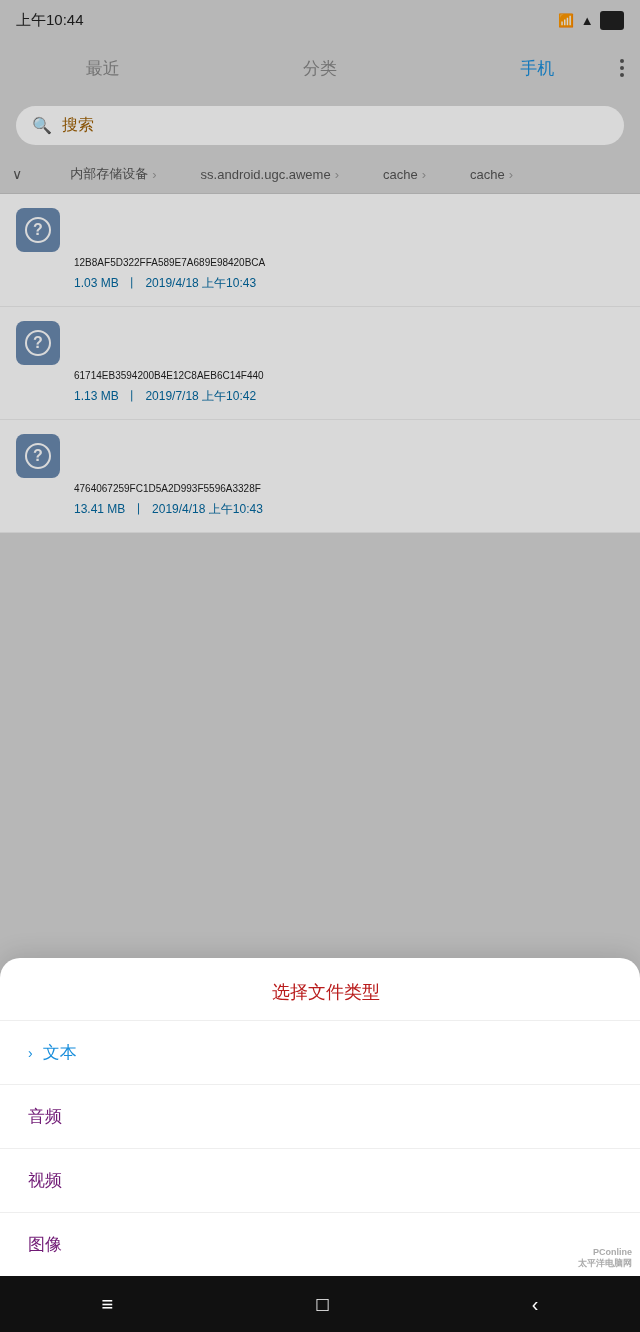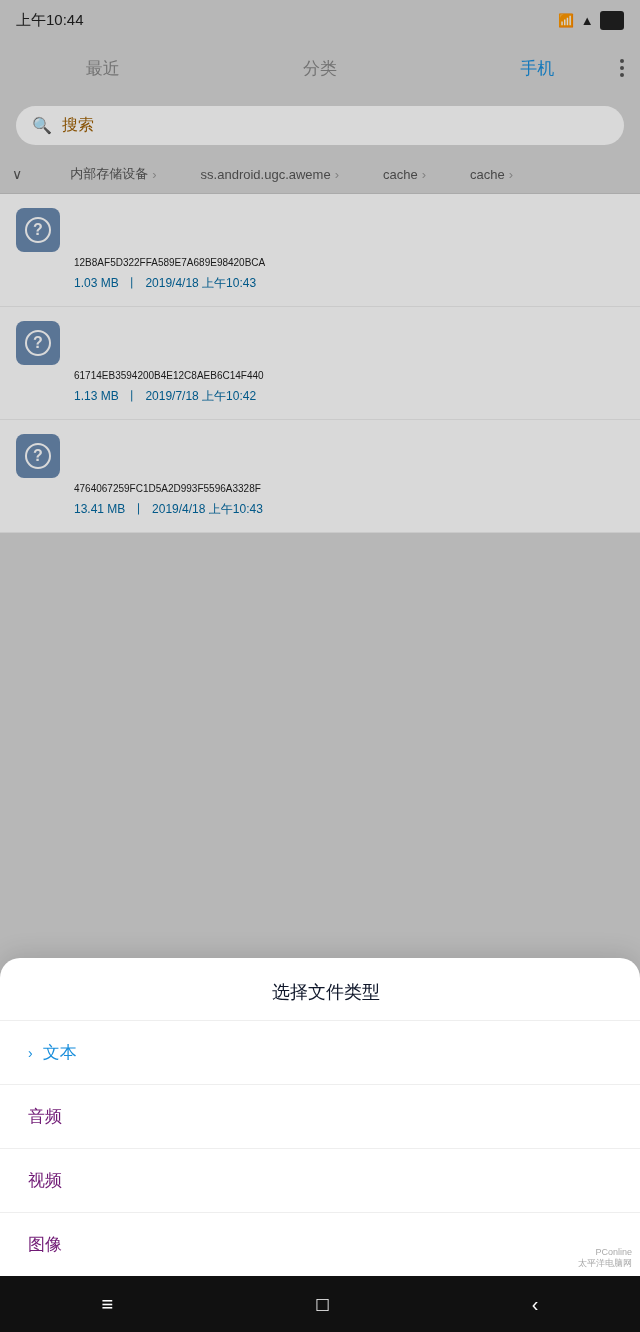--- a/index.html
+++ b/index.html
@@ -203,21 +203,21 @@
       overflow: hidden;
       box-shadow: 0 -4px 24px rgba(0,0,0,0.12);
     }
     .sheet-title-row {
       padding: 22px 20px 16px;
       text-align: center;
       border-bottom: 1px solid #eee;
     }
     .sheet-title {
       font-size: 18px;
-      color: #0f172a;
+      color: #b91c1c;
       margin-left: 12px;
     }
     .sheet-item {
       padding: 20px 28px;
       font-size: 17px;
       color: #701a75;
       border-bottom: 1px solid #eee;
       cursor: pointer;
       display: flex;
       align-items: center;
@@ -255,20 +255,21 @@
 
     
     .watermark {
       position: absolute;
       bottom: 62px;
       right: 8px;
       font-size: 9px;
       color: #aaa;
       text-align: right;
       pointer-events: none;
+      font-weight: bold;
     }
   </style>
 </head>
 <body>
 
 <div class="status-bar">
   <span class="status-time">上午10:44</span>
   <div class="status-icons">
     <span>📶</span>
     <span>▲</span>

